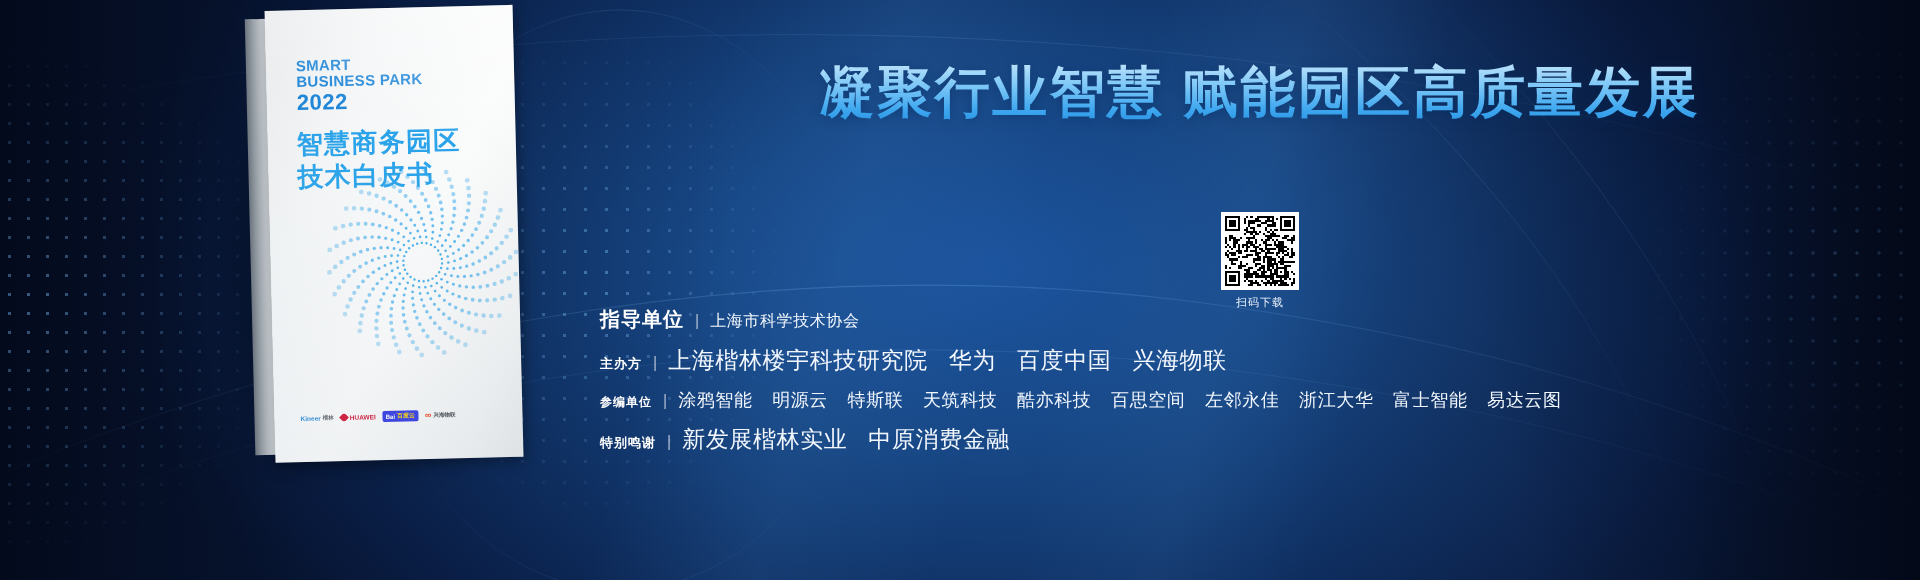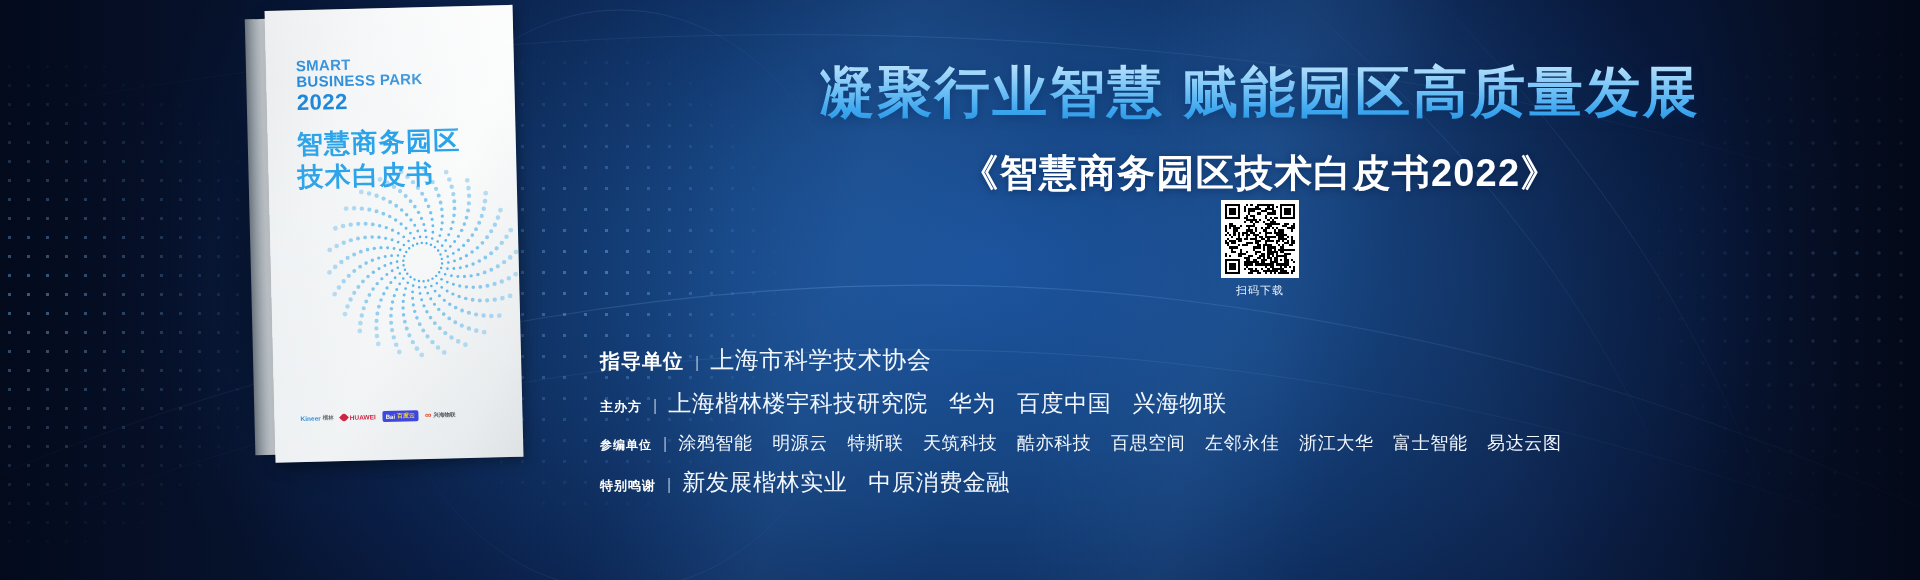--- a/index.html
+++ b/index.html
@@ -199,21 +199,21 @@
     font-size: 38px;
     font-weight: 700;
     color: #ffffff;
     letter-spacing: 1.2px;
     text-shadow: 0 2px 7px rgba(0,25,65,0.5);
   }
 
   
   #qr-block {
     position: absolute;
-    left: 50%; top: 200px;
+    left: 50%; top: 212px;
     transform: translateX(-50%);
     width: 110px;
     text-align: center;
   }
   #qr-img {
     width: 78px; height: 78px;
     background: #ffffff;
     padding: 4px;
     margin: 0 auto;
     display: block;
@@ -248,21 +248,21 @@
   }
   .credit-row .cvals {
     font-weight: 400;
     letter-spacing: 0.6px;
     color: #f2f7fd;
   }
   .credit-row .cval { margin-right: 14px; }
   .credit-row .cval:last-child { margin-right: 0; }
 
   .r-big  .clabel { font-size: 20px; }
-  .r-big  .cvals  { font-size: 24px; margin-top: 38px; }
+  .r-big  .cvals  { font-size: 16px; }
   .r-mid  .clabel { font-size: 13px; }
   .r-mid  .cvals  { font-size: 23px; }
   .r-small .clabel { font-size: 12px; }
   .r-small .cvals  { font-size: 18px; }
 </style>
 </head>
 <body>
 
 <div id="banner">
 
@@ -672,21 +672,20 @@
           <span class="cn">兴海物联</span>
         </span>
       </div>
 
     </div>
   </div>
 
   <div id="content">
 
     <div id="headline">凝聚行业智慧 赋能园区高质量发展</div>
-    <div id="subheadline">《智慧商务园区技术白皮书2022》</div>
 
     <div id="qr-block">
       <svg id="qr-img" viewBox="0 0 33 33" shape-rendering="crispEdges">
         <rect width="33" height="33" fill="#ffffff"></rect>
         <g id="qr-cells" fill="#000000">
             <rect x="0" y="0" width="1" height="1"></rect>
             <rect x="1" y="0" width="1" height="1"></rect>
             <rect x="2" y="0" width="1" height="1"></rect>
             <rect x="3" y="0" width="1" height="1"></rect>
             <rect x="4" y="0" width="1" height="1"></rect>

